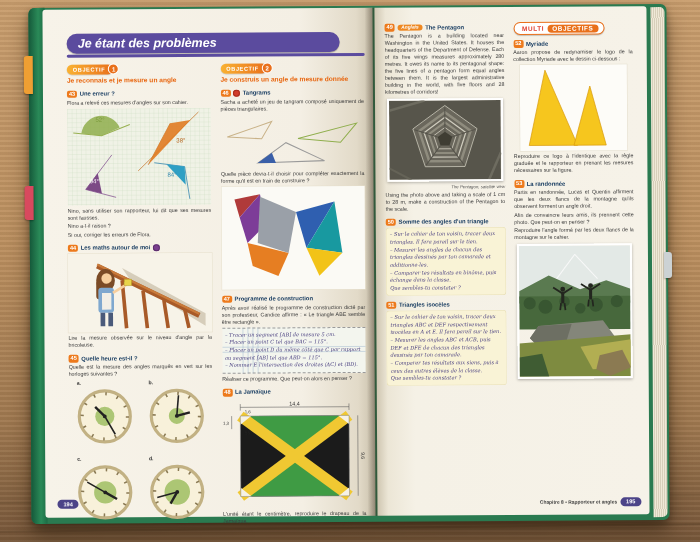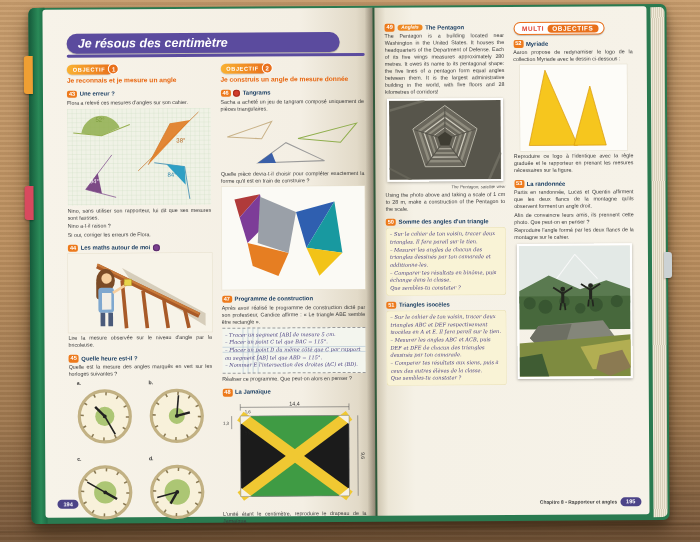--- a/index.html
+++ b/index.html
@@ -108,21 +108,21 @@
 
   <div class="book">
     <div class="cover-left"></div>
     <div class="tab tab-orange"></div>
     <div class="tab tab-red"></div>
     <div class="edge-right"></div>
     <div class="tab-gray"></div>
 
     <div class="page page-left">
       <div class="header-banner">
-        <span>Je résous des centimètre</span>
+        <span>Je étant des problèmes</span>
       </div>
       <div class="header-line"></div>
 
       <div class="cols cols-left">
 
         <div class="col">
           <div class="obj">
             <span class="obj-pill">
               <span>OBJECTIF</span>
             </span>

